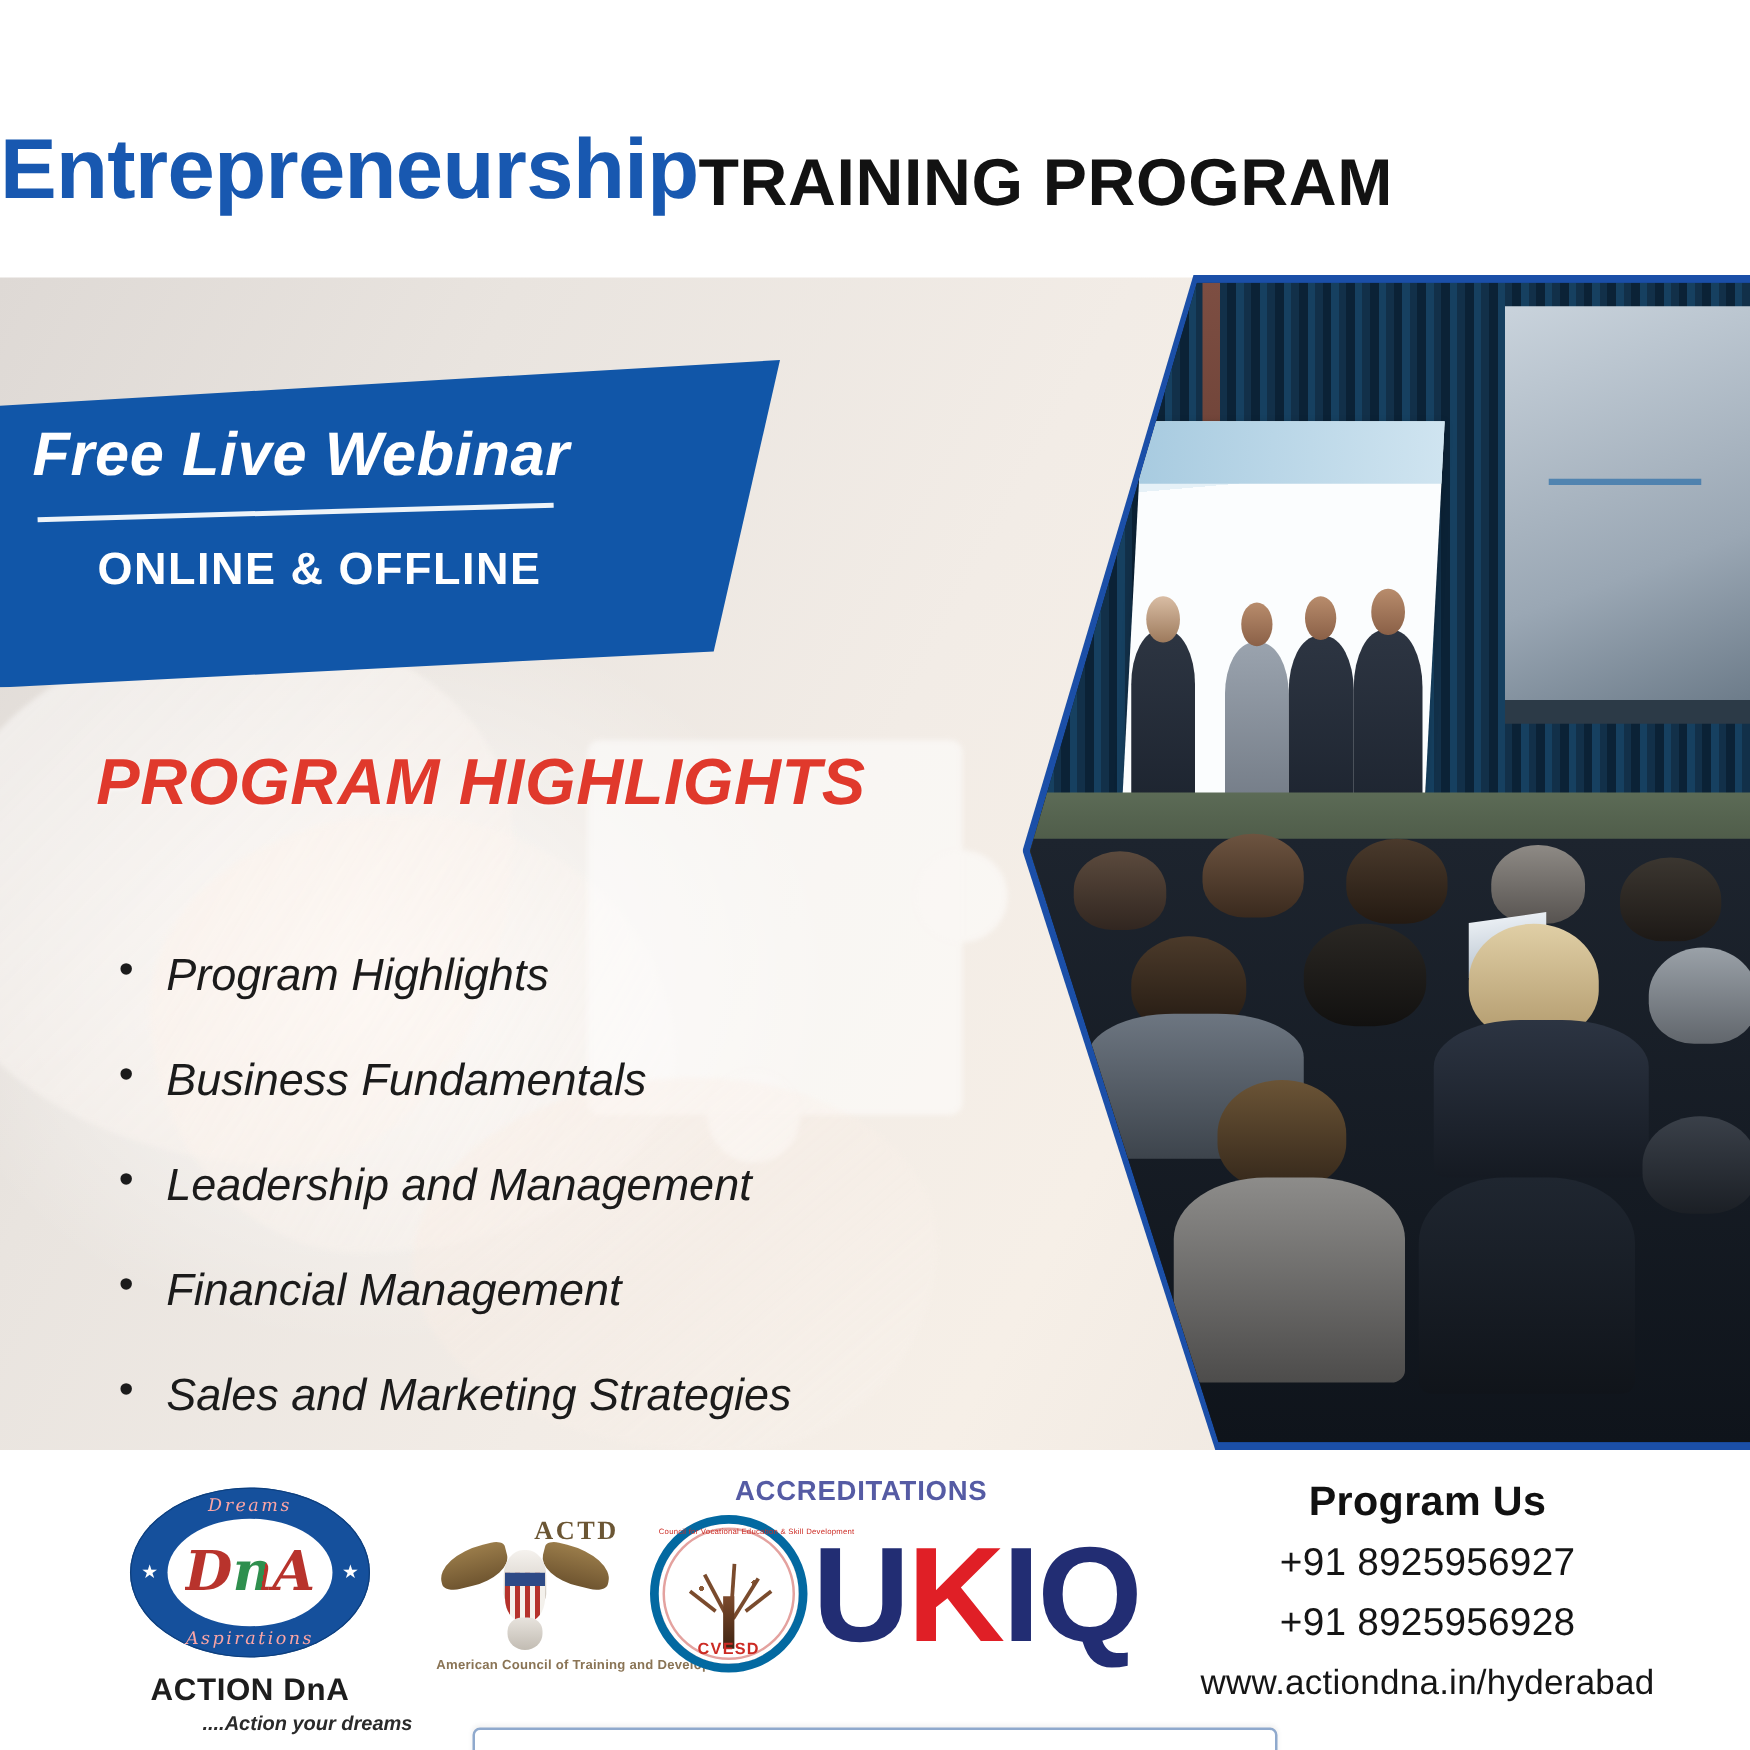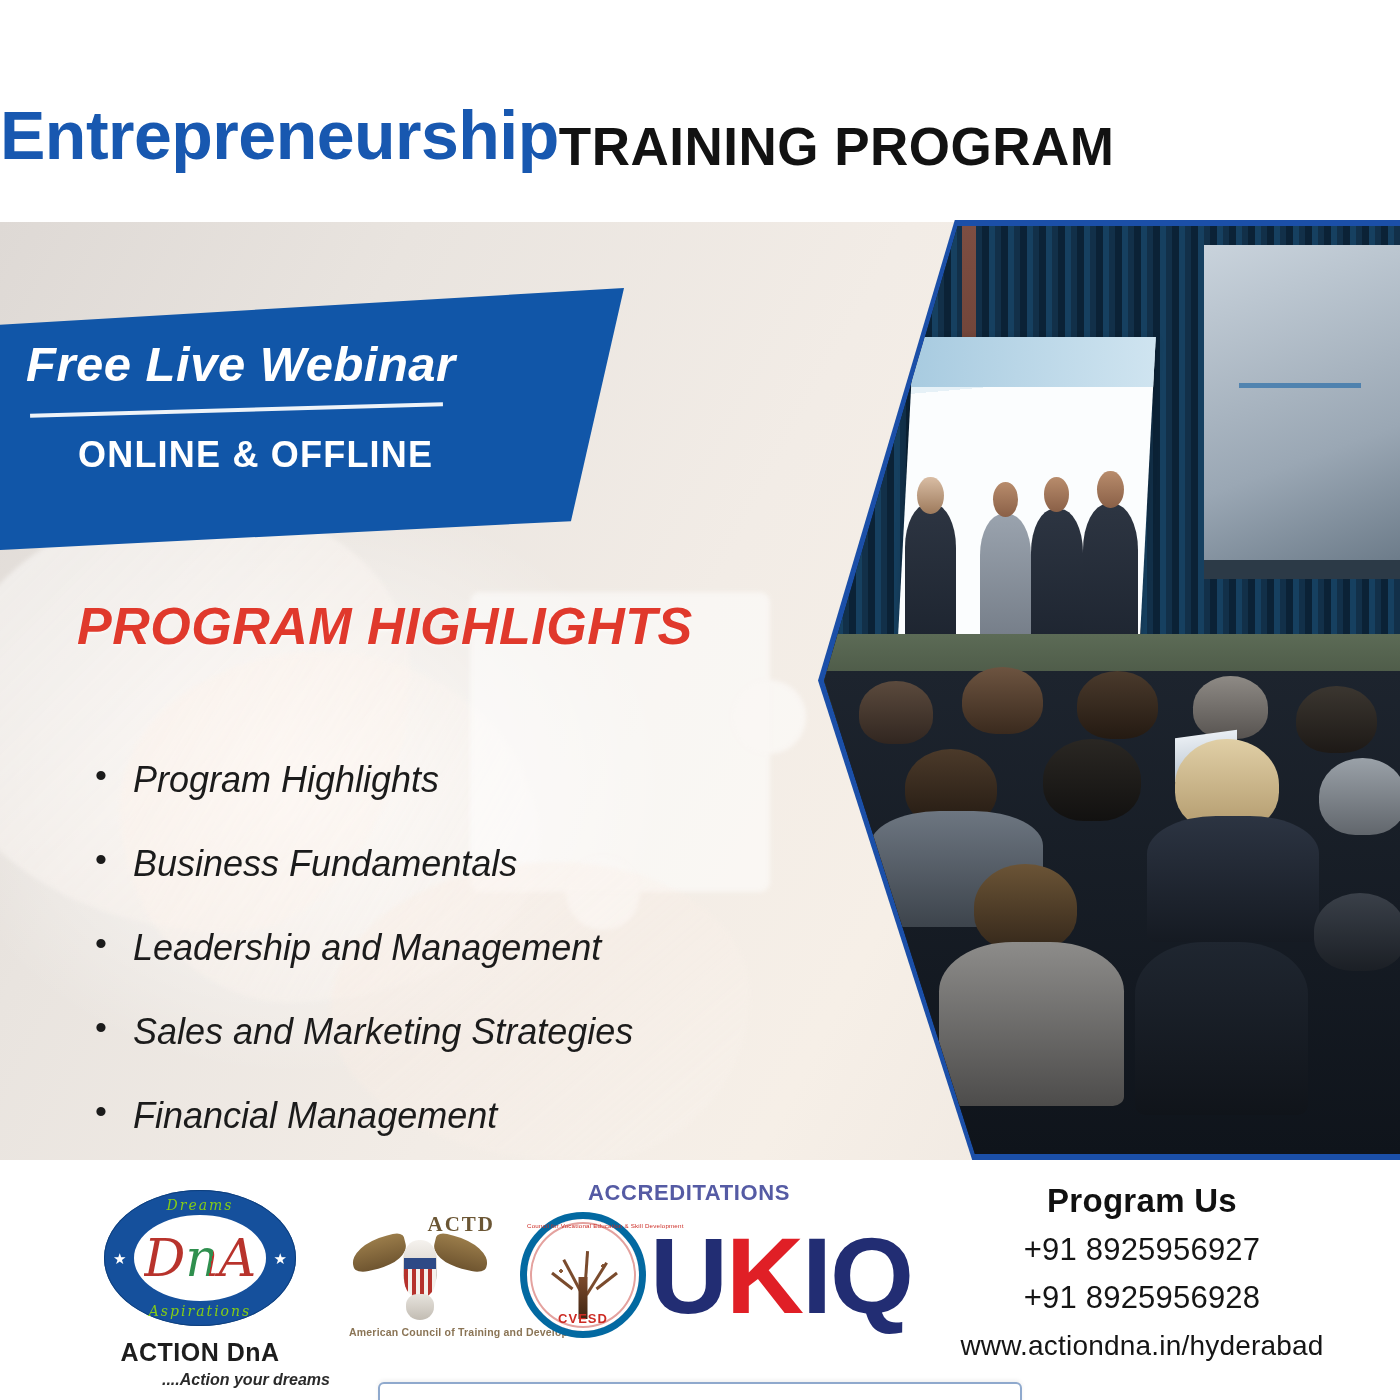--- a/index.html
+++ b/index.html
@@ -228,28 +228,28 @@
     box-shadow:inset 0 0 0 1px #0e3f7d;
   }
   .dna-inner {
     width:132px; height:86px; border-radius:50%;
     background:#ffffff;
     display:flex; align-items:center; justify-content:center;
     position:relative;
   }
   .dna-script {
     font-family:"DejaVu Serif", serif;
-    font-style:italic; font-size:52px; font-weight:normal;
+    font-style:italic; font-size:44px; font-weight:bold;
     background:linear-gradient(100deg,#b8332c 0 38%,#2f8f4e 38% 60%,#b8332c 60% 100%);
     -webkit-background-clip:text; background-clip:text; color:transparent;
     line-height:1;
   }
   .dna-top, .dna-bot {
     position:absolute; left:0; width:100%; text-align:center;
-    color:#84cc16; font-family:"DejaVu Serif", serif;
+    color:#fca5a5; font-family:"DejaVu Serif", serif;
     font-style:italic; font-size:14px; letter-spacing:2px;
   }
   .dna-top { top:7px; }
   .dna-bot { bottom:7px; }
   .dna-star {
     position:absolute; top:50%; transform:translateY(-50%);
     color:#ffffff; font-size:15px; line-height:1;
   }
   .dna-star.l { left:9px; }
   .dna-star.r { right:9px; }
@@ -395,22 +395,22 @@
       <div class="banner-sub">ONLINE &amp; OFFLINE</div>
     </div>
   </div>
 
   <div class="ph-wrap">
     <div class="ph-title">PROGRAM HIGHLIGHTS</div>
     <ul class="ph-list">
       <li>Program Highlights</li>
       <li>Business Fundamentals</li>
       <li>Leadership and Management</li>
+      <li>Financial Management</li>
       <li>Sales and Marketing Strategies</li>
-      <li>Financial Management</li>
     </ul>
   </div>
 
   <div class="photo-frame"></div>
   <div class="photo">
     <div class="photo-img">
       <div class="stg-curtain"></div>
       <div class="stg-pillar"></div>
       <div class="stg-screen-r"></div>
       <div class="stg-banner"></div>

